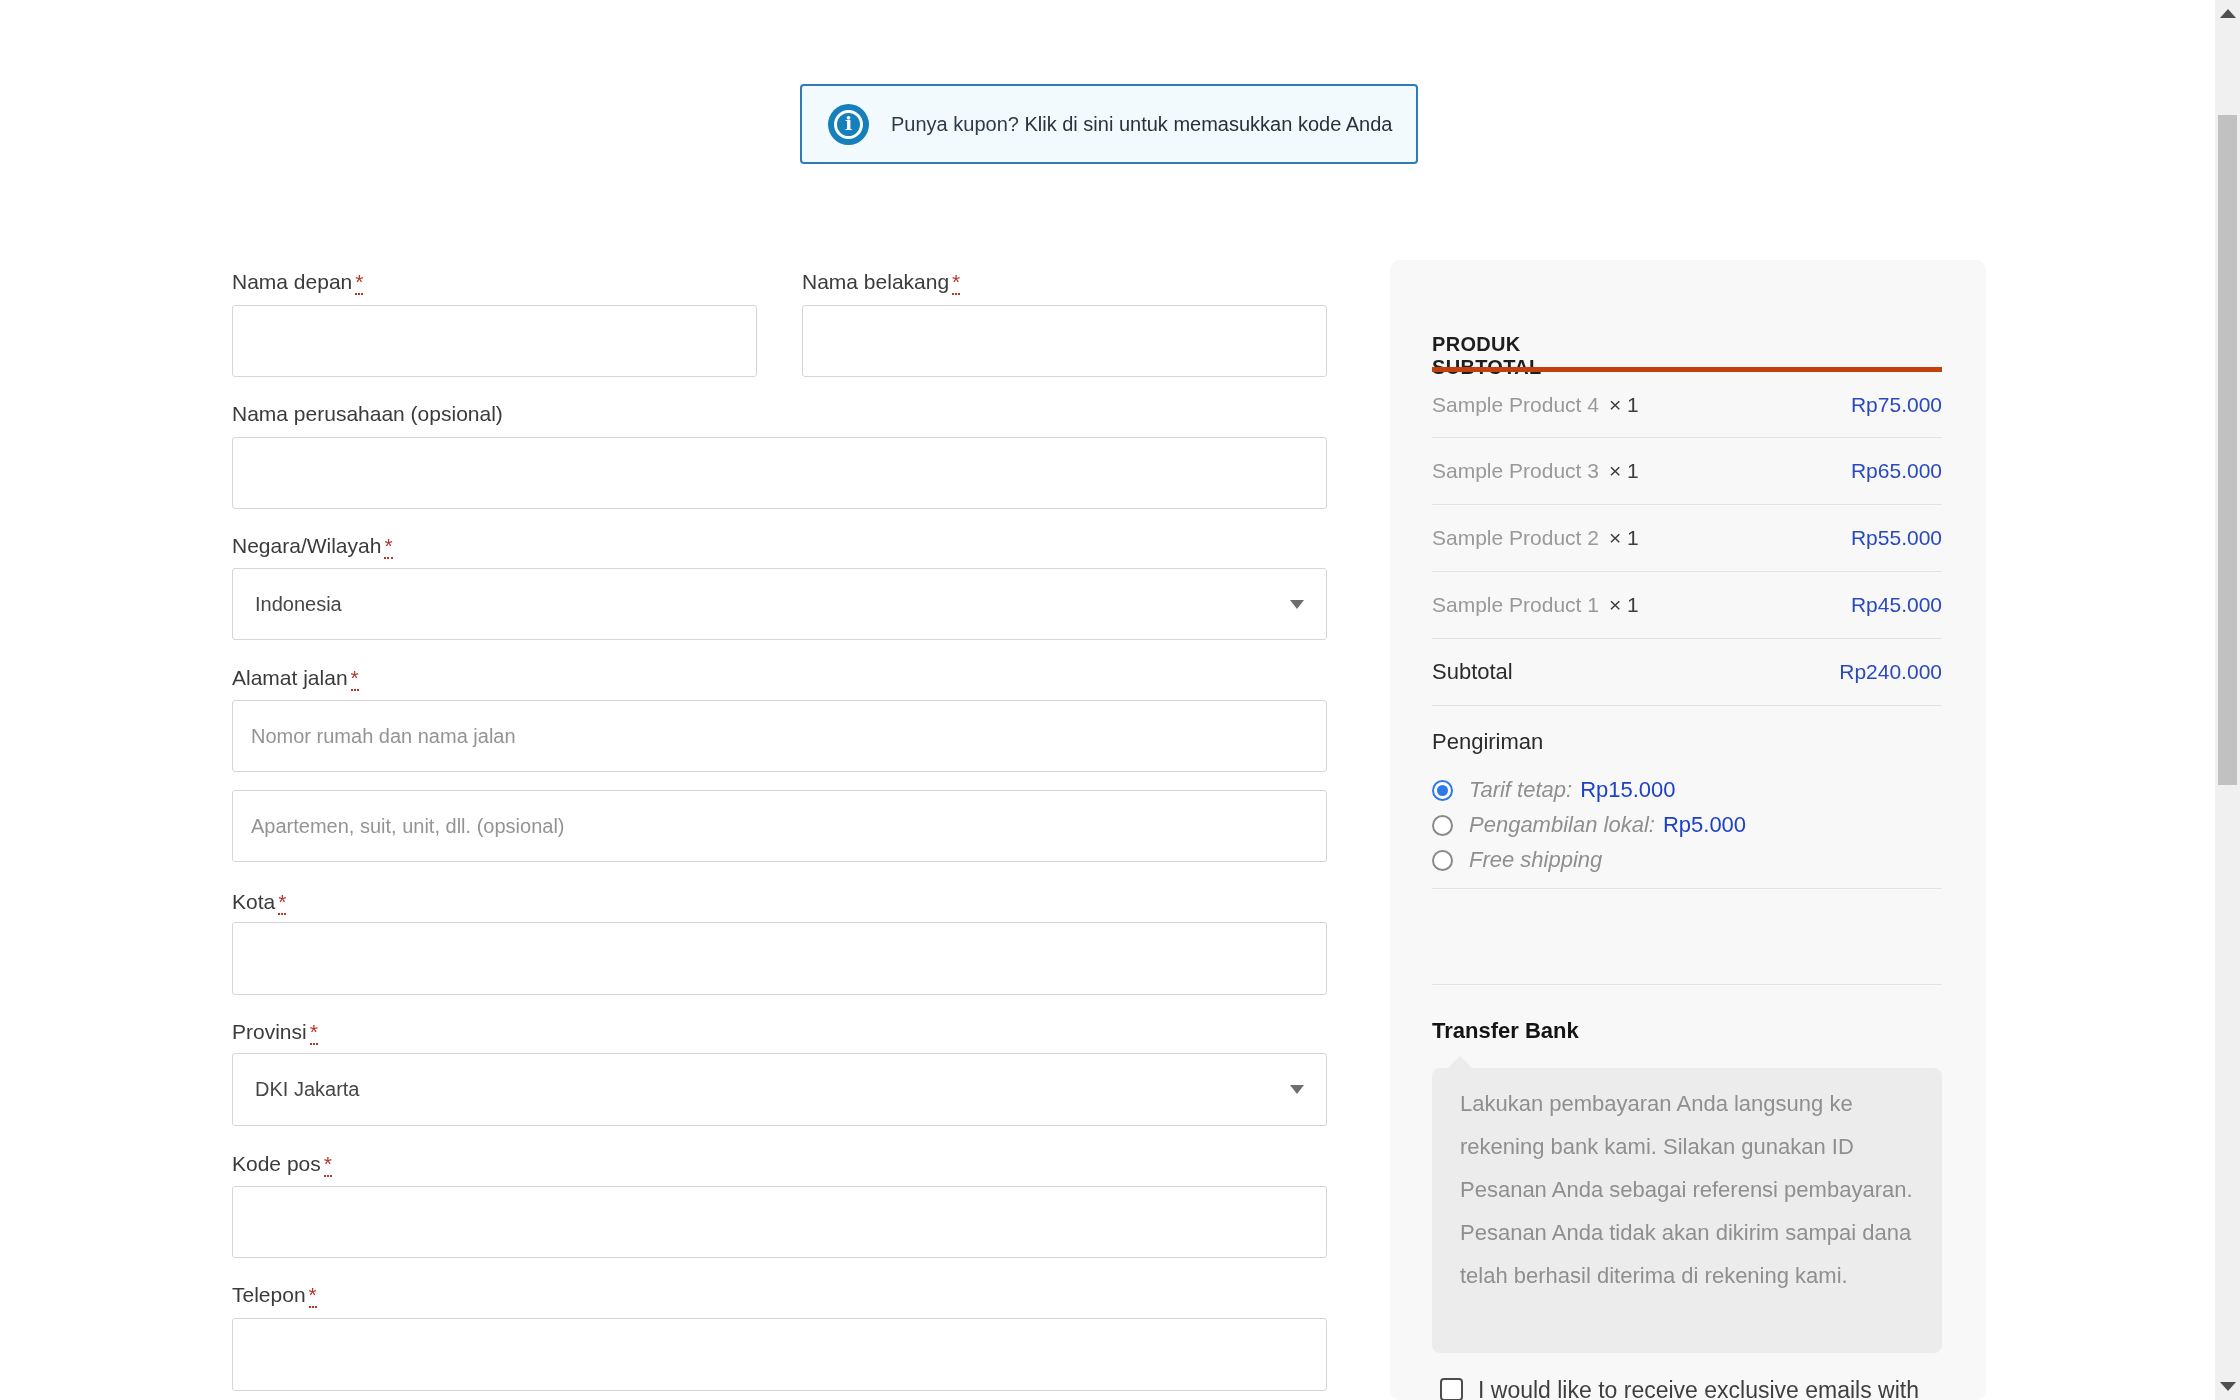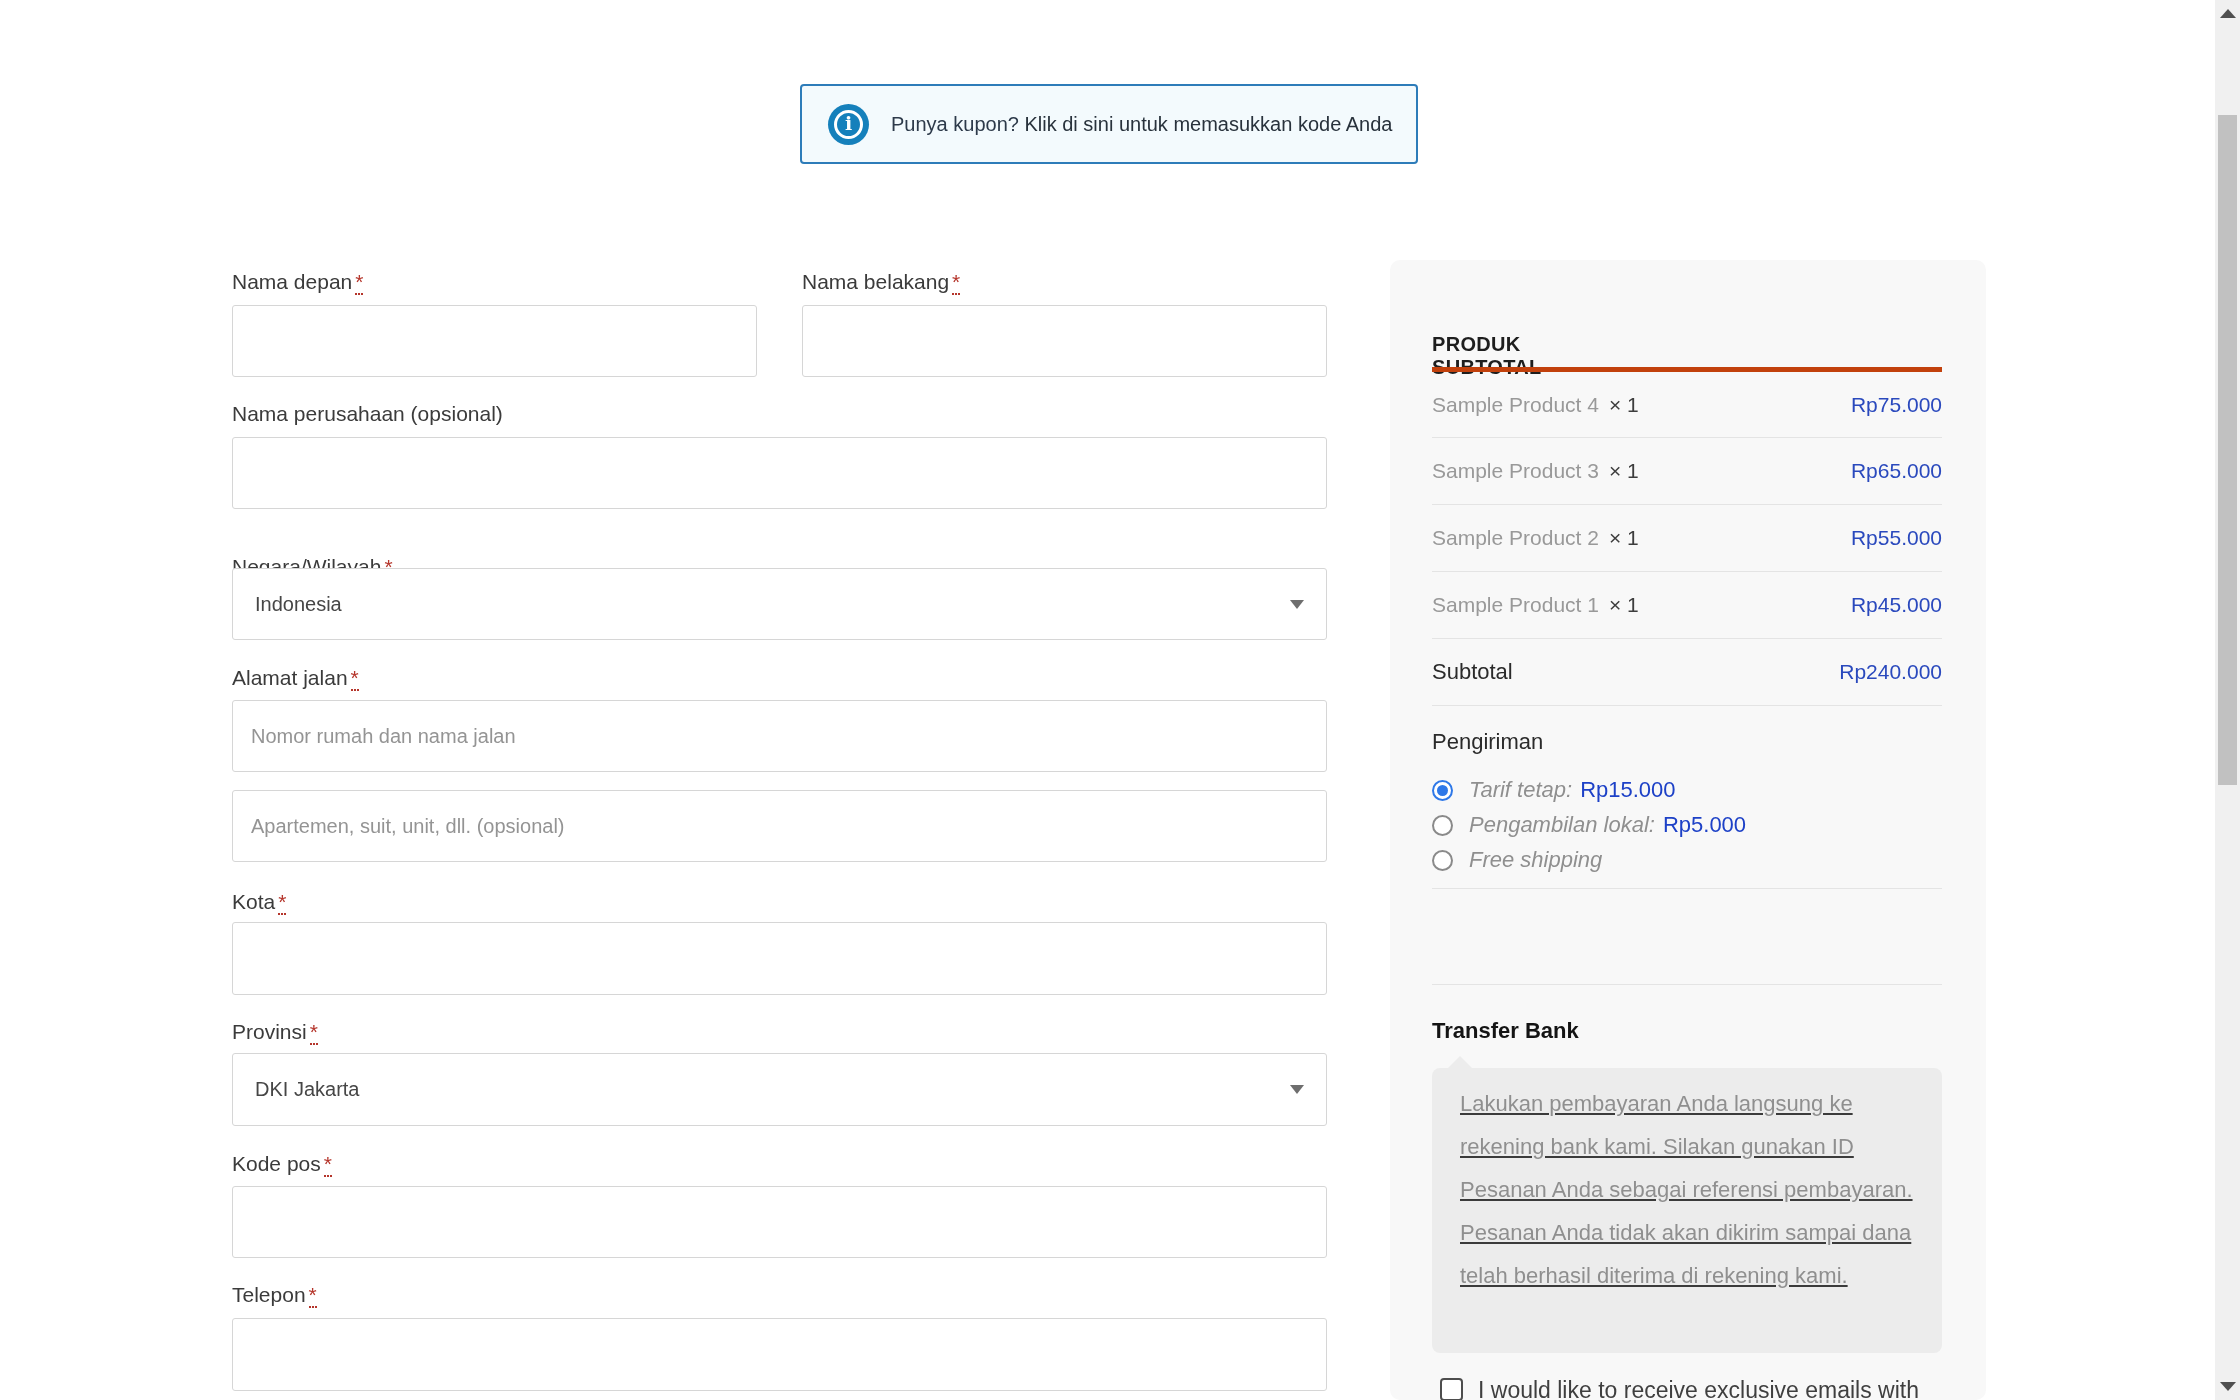--- a/index.html
+++ b/index.html
@@ -68,21 +68,21 @@
   .shipprice { font-size:22px; color:#1d41c7; margin-left:8px; white-space:nowrap; }
   .hrline { position:absolute; left:42px; right:44px; height:0; border-top:1px solid #e4e4e4; }
   .totalrow { top:629px; height:95px; display:flex; align-items:center; justify-content:space-between; }
   .totallabel { font-size:27px; color:#2b2b2b; }
   .totalvalue { font-size:27px; font-weight:bold; color:#1c3ec6; }
   .paytitle { top:758px; font-size:22px; font-weight:bold; color:#141414; }
   .caret { position:absolute; top:796px; left:57px; width:0; height:0;
     border-left:13px solid transparent; border-right:13px solid transparent;
     border-bottom:13px solid #ececec; }
   .paybox { top:808px; height:285px; background:#ececec; border-radius:8px;
-    padding:14px 28px; overflow:hidden;text-decoration:underline; }
+    padding:14px 28px; overflow:hidden; }
   .paybox p { font-size:22px; line-height:43px; color:#8f8f8f; }
   .optin { position:absolute; left:50px; right:44px; top:1116px;
     display:flex; align-items:flex-start; gap:15px; cursor:pointer; }
   .cbox { width:23px; height:23px; border:2px solid #4d4d4d; border-radius:4px;
     background:#fff; flex:0 0 23px; margin-top:2px; }
   .optin-label { font-size:23px; color:#3f3f3f; line-height:1.3; }
 
   
   .sbar { position:absolute; right:0; top:0; width:25px; height:1400px; background:#f0f0f0; }
   .sb-up, .sb-down { position:absolute; left:50%; transform:translateX(-50%);
@@ -109,21 +109,21 @@
 
   <label class="flabel" style="left:232px; top:271px;"><span>Nama depan</span><abbr class="req">*</abbr></label>
   <input class="finput" style="left: 232px; top: 305px; width: 525px; height: 72px;" value="">
 
   <label class="flabel" style="left:802px; top:271px;"><span>Nama belakang</span><abbr class="req">*</abbr></label>
   <input class="finput" style="left: 802px; top: 305px; width: 525px; height: 72px;" value="">
 
   <label class="flabel" style="left:232px; top:403px;"><span>Nama perusahaan (opsional)</span></label>
   <input class="finput" style="left: 232px; top: 437px; width: 1095px; height: 72px;" value="">
 
-  <label class="flabel" style="left:232px; top:556px;"><span>Negara/Wilayah</span><abbr class="req">*</abbr></label>
+  <label class="flabel" style="left:232px; top:535px;"><span>Negara/Wilayah</span><abbr class="req">*</abbr></label>
   <div class="fselect" style="left:232px; top:568px; width:1095px; height:72px;">
     <span class="selval">Indonesia</span>
     <span class="selarrow"></span>
   </div>
 
   <label class="flabel" style="left:232px; top:667px;"><span>Alamat jalan</span><abbr class="req">*</abbr></label>
   <input class="finput" style="left: 232px; top: 700px; width: 1095px; height: 72px;" placeholder="Nomor rumah dan nama jalan">
   <input class="finput" style="left: 232px; top: 790px; width: 1095px; height: 72px;" placeholder="Apartemen, suit, unit, dll. (opsional)">
 
   <label class="flabel" style="left:232px; top:891px;"><span>Kota</span><abbr class="req">*</abbr></label>

